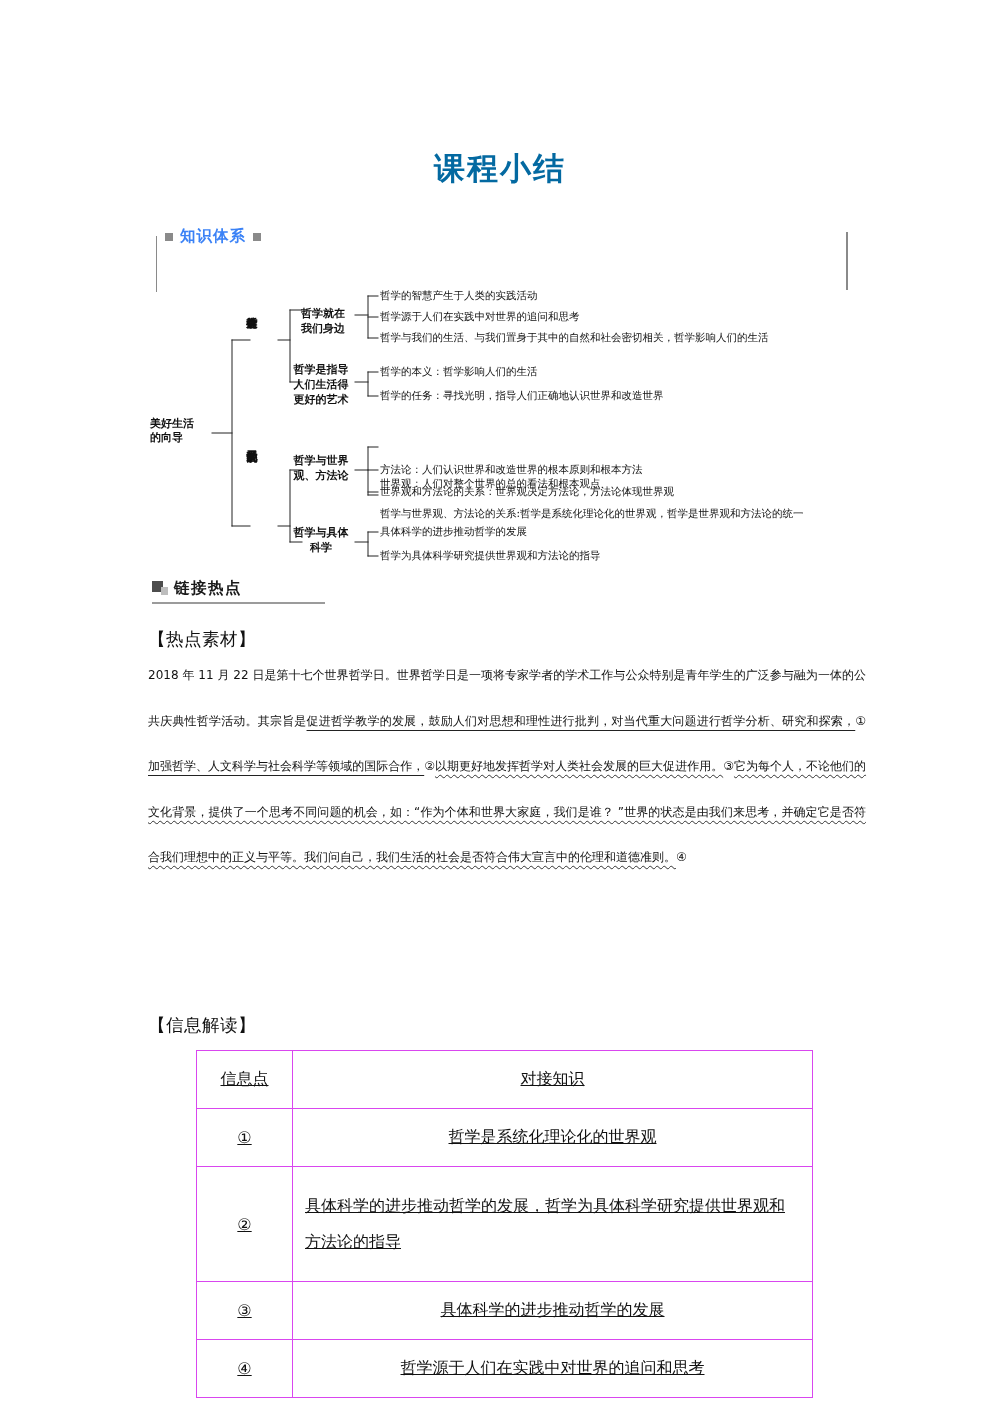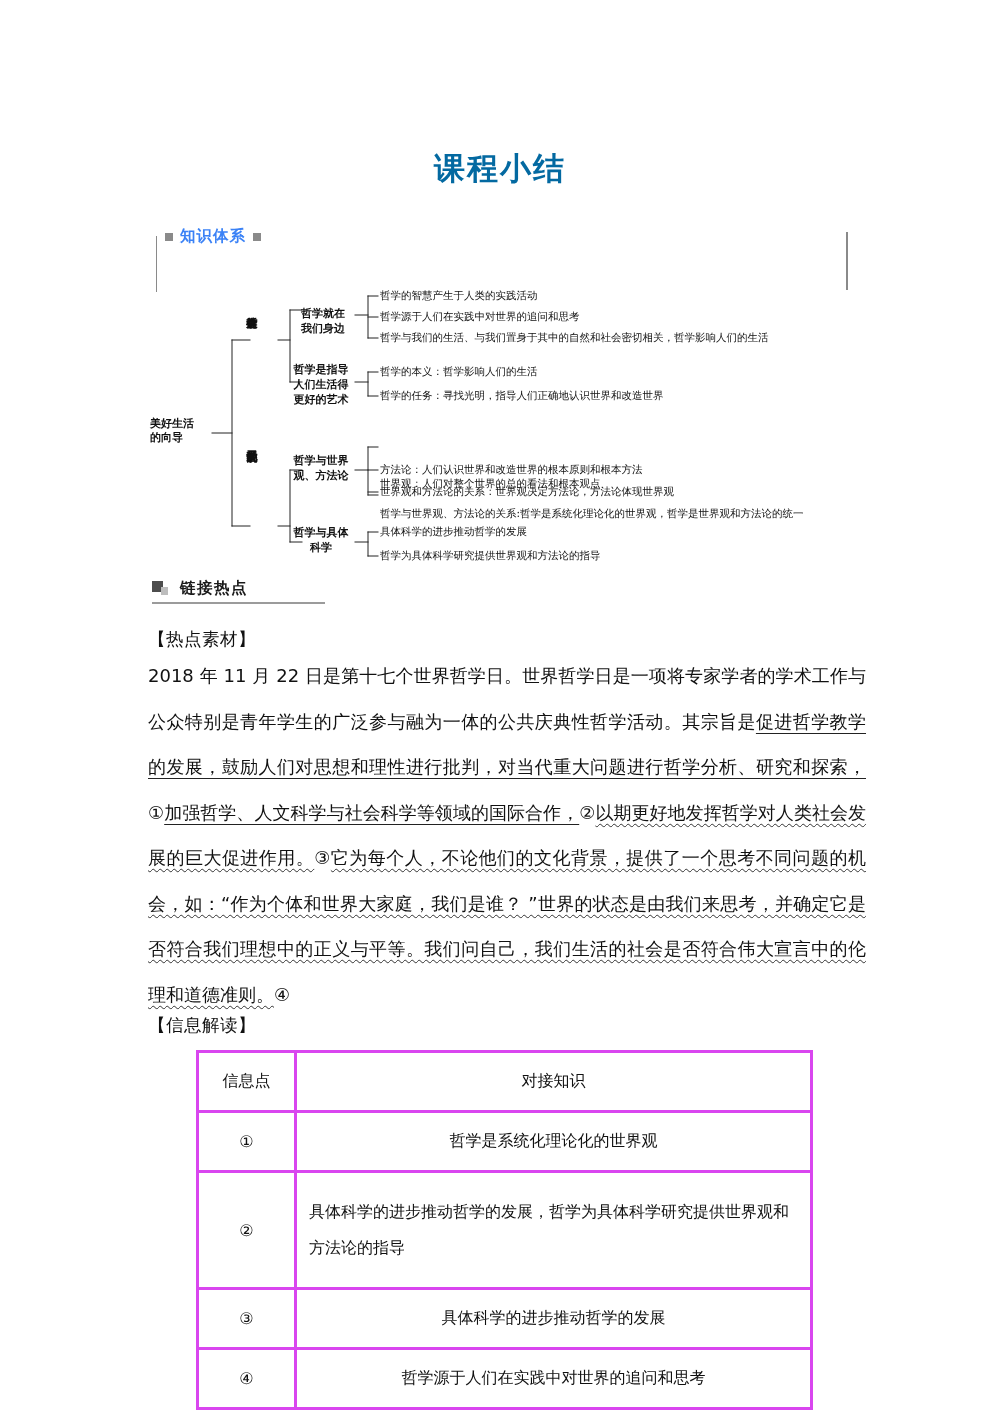--- a/index.html
+++ b/index.html
@@ -115,21 +115,21 @@
     white-space: pre-line;
   }
 
   
   .sec-hot {
     position: absolute;
     top: 578px;
     left: 152px;
     display: flex;
     align-items: center;
-    gap: 12px;
+    gap: 6px;
   }
   .hot-icon {
     position: relative;
     width: 16px;
     height: 15px;
     flex: none;
   }
   .hot-icon i {
     position: absolute;
     display: block;
@@ -161,21 +161,21 @@
     font-family: "DejaVu Sans", "Liberation Sans", sans-serif;
   }
   #hot-material-head { top: 627px; }
   #info-read-head { top: 1013px; }
 
   .para {
     position: absolute;
     left: 148px;
     top: 653px;
     width: 718px;
-    font-size: 18px;
+    font-size: 12px;
     line-height: 45.5px;
     color: #111;
     text-align: justify;
     text-justify: inter-character;
     letter-spacing: 0px;
   }
   .para .num { font-family: "DejaVu Sans", "Liberation Sans", sans-serif; }
   .u-solid {
     text-decoration: underline;
     text-decoration-color: #222;
@@ -195,23 +195,24 @@
     position: absolute;
     left: 196px;
     top: 1050px;
     width: 617px;
     border-collapse: collapse;
     font-family: "DejaVu Serif", "Liberation Serif", serif;
     font-size: 16px;
     color: #111;
   }
   .tbl td {
-    border: 3px solid #d946ef;
+    border: 1px solid #d946ef;
     padding: 0;
     vertical-align: middle;
+    text-decoration: underline;
   }
   .tbl td.c1 {
     width: 95px;
     text-align: center;
     height: 38px;
   }
   .tbl td.c2 {
     padding: 18px 12px;
     text-align: center;
   }

